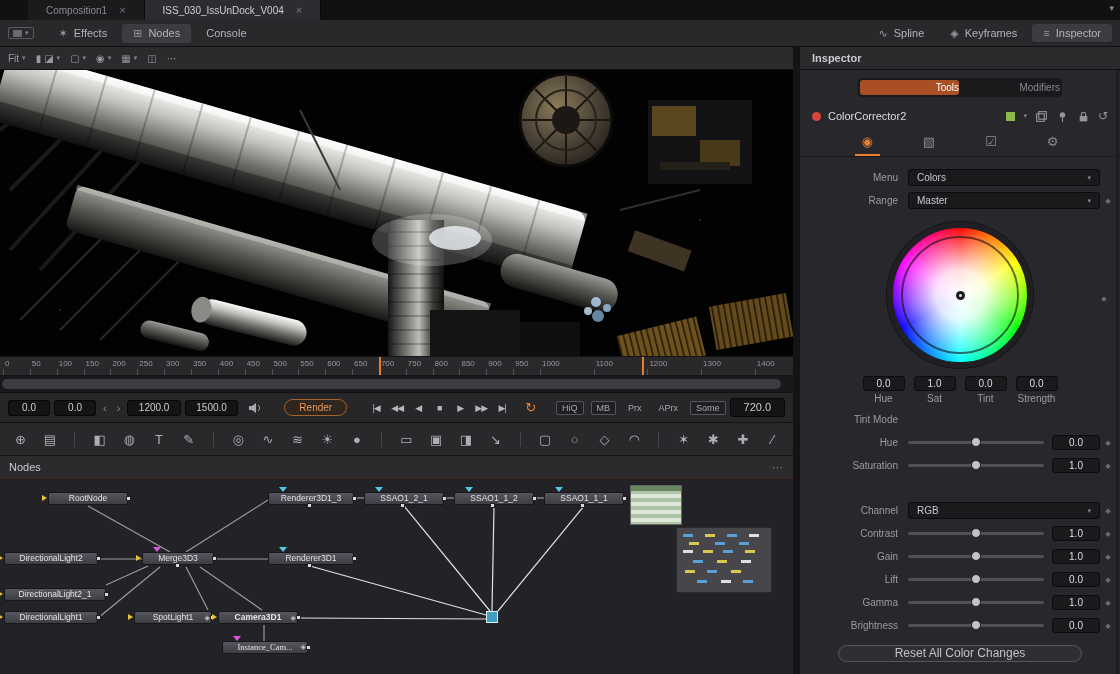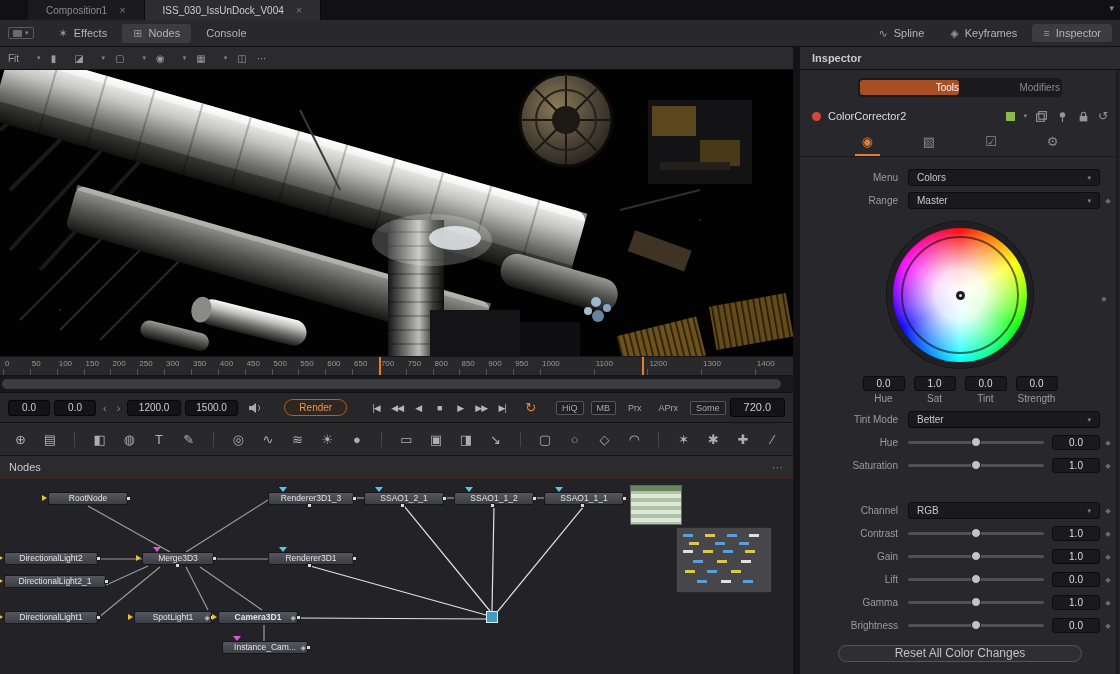--- a/index.html
+++ b/index.html
@@ -26,21 +26,21 @@
   .spacer{flex:1}
 
   
   .left-col{position:absolute;left:0;top:47px;width:793px;height:627px;display:flex;flex-direction:column}
   .divider{position:absolute;left:793px;top:47px;width:7px;height:627px;background:#141416}
   .right-col{position:absolute;left:800px;top:47px;width:320px;height:627px;display:flex;flex-direction:column}
 
   
   .viewer-header{height:23px;background:#2b2b2e;border-bottom:1px solid #101012;display:flex;align-items:center;
     padding:0 8px;font-size:10px;color:#9a9a9e;gap:10px}
-  .vh-ctl{display:inline-flex;align-items:center;gap:18px;cursor:pointer}
+  .vh-ctl{display:inline-flex;align-items:center;gap:3px;cursor:pointer}
   .vh-ctl .g{font-size:10px}
   .caret{font-size:7px;color:#84848a}
   .vh-title{flex:1;text-align:center;color:#d6d6da;font-weight:bold;font-size:10px;white-space:nowrap;overflow:hidden}
   .vh-dots{color:#9a9a9e;cursor:pointer;letter-spacing:1px}
 
   
   .viewer{height:286px;background:#000;position:relative;overflow:hidden}
   .viewer svg{display:block}
 
   
@@ -565,21 +565,21 @@
           <span class="m-top" style="border-top-color: rgb(216, 88, 216);"></span>
           <span class="m-out"></span>
           <span class="m-bot"></span>
         </div>
         <div class="gnode" style="left: 268px; top: 73px; width: 86px;">
           <span class="nlabel">Renderer3D1</span>
           <span class="m-top" style="border-top-color: rgb(82, 200, 232);"></span>
           <span class="m-out"></span>
           <span class="m-bot"></span>
         </div>
-        <div class="gnode" style="left: 4px; top: 96px; width: 102px; text-align: center;">
+        <div class="gnode" style="left: 4px; top: 109px; width: 102px; text-align: center;">
           <span class="nlabel">DirectionalLight2_1</span>
           <span class="m-in"></span>
           <span class="m-out"></span>
         </div>
         <div class="gnode" style="left: 4px; top: 132px; width: 94px;">
           <span class="nlabel">DirectionalLight1</span>
           <span class="m-in"></span>
           <span class="m-out"></span>
         </div>
         <div class="gnode" style="left: 134px; top: 132px; width: 78px;">
@@ -587,21 +587,21 @@
           <span class="m-in"></span>
           <span class="m-out"></span>
           <span class="ndia">◈</span>
         </div>
         <div class="gnode" style="left: 218px; top: 132px; width: 80px; font-weight: bold;">
           <span class="nlabel">Camera3D1</span>
           <span class="m-in"></span>
           <span class="m-out"></span>
           <span class="ndia">◈</span>
         </div>
-        <div class="gnode" style="left: 222px; top: 162px; width: 86px;">
+        <div class="gnode" style="left: 222px; top: 162px; width: 86px; font-family: Liberation Serif, serif;">
           <span class="nlabel">Instance_Cam...</span>
           <span class="m-top" style="border-top-color: rgb(216, 88, 216);"></span>
           <span class="m-out"></span>
           <span class="ndia">◈</span>
         </div>
         <div class="selnode" style="left: 486px; top: 132px;"></div>
       </div>
   </div>
 
   <div class="divider"></div>
@@ -684,24 +684,20 @@
             <div class="wlabel">Tint</div>
           </div>
           <div class="wval">
             <div class="wbox">0.0</div>
             <div class="wlabel">Strength</div>
           </div>
         </div>
 
       <div class="irow">
         <div class="ilabel">Tint Mode</div>
-        <div class="dropdown">
-          <span>Better</span>
-          <span class="dd-caret">▾</span>
-        </div>
         <div class="kf invisible"></div>
       </div>
 
       <div>
           <div class="irow">
             <div class="ilabel">Hue</div>
             <div class="strack">
               <div class="shandle"></div>
             </div>
             <div class="ibox">0.0</div>

